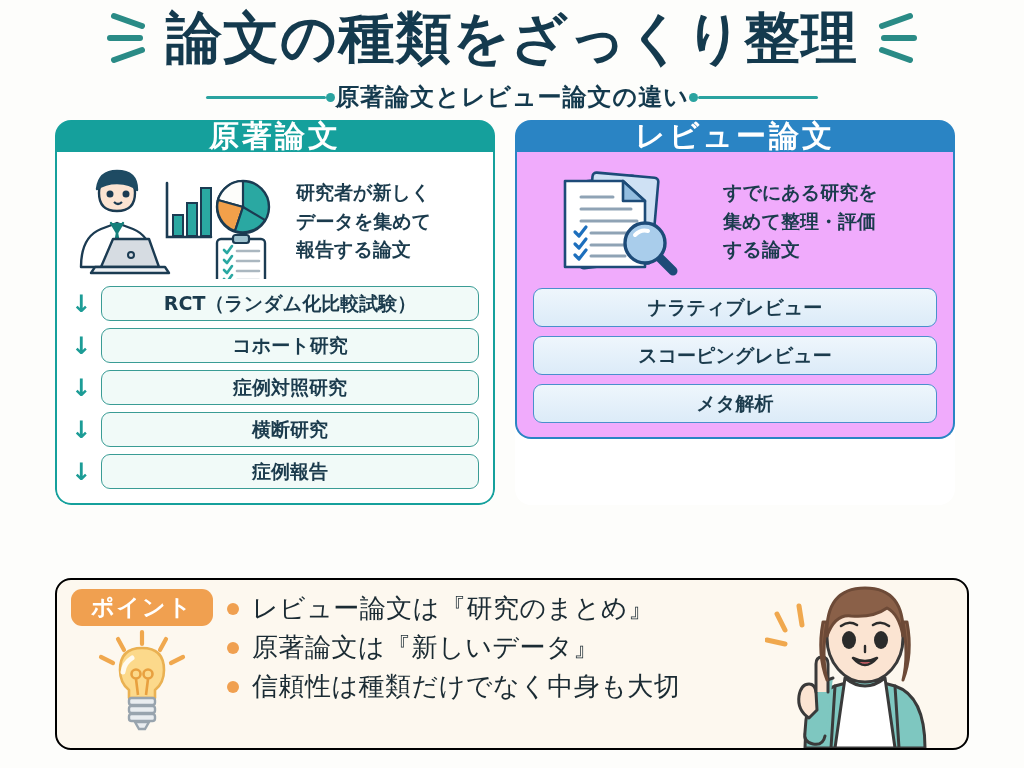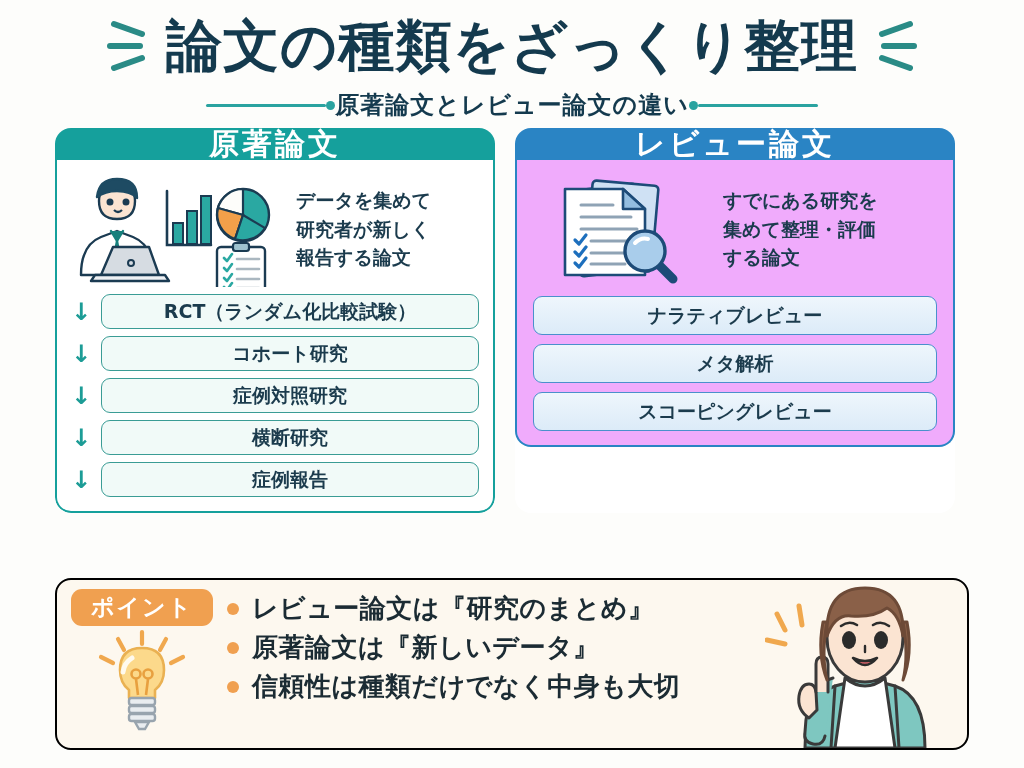--- a/index.html
+++ b/index.html
@@ -6,21 +6,21 @@
   html,body { width:1024px; height:768px; }
   body {
     font-family:"DejaVu Sans","Liberation Sans",sans-serif;
     background:#fdfdfb;
     color:#143a4e;
     overflow:hidden;
     position:relative;
   }
 
   
-  #title-block { width:1024px; padding-top:8px; text-align:center; }
+  #title-block { width:1024px; text-align:center; }
   #title-row { display:flex; align-items:center; justify-content:center; gap:14px; height:76px; }
   .accent { width:46px; height:60px; flex:0 0 auto; }
   #page-title {
     font-size:56px; font-weight:bold; color:#143a4e;
     letter-spacing:1px; line-height:1; white-space:nowrap;
   }
   #subtitle-row { display:flex; align-items:center; justify-content:center; margin-top:4px; height:34px; }
   .sub-line { width:120px; height:3px; background:#2aa3a0; border-radius:2px; }
   .sub-dot { width:9px; height:9px; border-radius:50%; background:#2aa3a0; }
   #page-subtitle { font-size:24px; font-weight:bold; color:#143a4e; letter-spacing:1px; white-space:nowrap; }
@@ -62,21 +62,21 @@
     display:flex; align-items:flex-start;
   }
   #point-left { width:170px; display:flex; flex-direction:column; align-items:center; padding-top:9px; }
   #point-badge {
     background:#f0a050; color:#fff; font-size:23px; font-weight:bold;
     padding:3px 20px; border-radius:11px; letter-spacing:2px;
   }
   #point-bullets { padding-top:11px; display:flex; flex-direction:column; gap:4px; }
   .bullet-row { display:flex; align-items:center; gap:13px; }
   .bullet-dot { width:12px; height:12px; border-radius:50%; background:#f0a050; flex:0 0 auto; }
-  .bullet-text { font-size:26px; font-weight:bold; color:#1b2b33; white-space:nowrap; letter-spacing:0.5px; }
+  .bullet-text { font-size:26px; font-weight:normal; color:#1b2b33; white-space:nowrap; letter-spacing:0.5px; }
   #point-person { position:absolute; right:12px; bottom:0; }
 </style>
 </head>
 <body>
 
 <div id="title-block">
   <div id="title-row">
     <svg class="accent" viewBox="0 0 46 60">
       <line x1="8" y1="8" x2="36" y2="18" stroke="#2a8b86" stroke-width="6" stroke-linecap="round"></line>
       <line x1="4" y1="30" x2="34" y2="30" stroke="#2a8b86" stroke-width="6" stroke-linecap="round"></line>
@@ -151,22 +151,22 @@
             </g>
             <g stroke="#aab7c0" stroke-width="2.6" stroke-linecap="round">
               <line x1="20" y1="16" x2="42" y2="16"></line>
                 <line x1="20" y1="26" x2="42" y2="26"></line>
               <line x1="20" y1="36" x2="42" y2="36"></line>
                 <line x1="20" y1="45" x2="42" y2="45"></line>
             </g>
           </g>
         </svg>
         <div class="card-desc">
+          <div>研究者が新しく</div>
           <div>データを集めて</div>
-          <div>研究者が新しく</div>
           <div>報告する論文</div>
         </div>
       </div>
 
       <div class="pill-list" id="original-list">
         <div class="pill-row">
           <span class="arrow">↓</span>
           <span class="pill pill-teal">RCT（ランダム化比較試験）</span>
         </div>
         <div class="pill-row">
@@ -225,24 +225,24 @@
           <div>集めて整理・評価</div>
           <div>する論文</div>
         </div>
       </div>
 
       <div class="pill-list" id="review-list">
         <div class="pill-row">
           <span class="pill pill-blue">ナラティブレビュー</span>
         </div>
         <div class="pill-row">
+          <span class="pill pill-blue">スコーピングレビュー</span>
+        </div>
+        <div class="pill-row">
           <span class="pill pill-blue">メタ解析</span>
-        </div>
-        <div class="pill-row">
-          <span class="pill pill-blue">スコーピングレビュー</span>
         </div>
       </div>
     </div>
   </div>
 </div>
 
 <div id="point-box">
 
   <div id="point-left">
     <div id="point-badge">ポイント</div>

